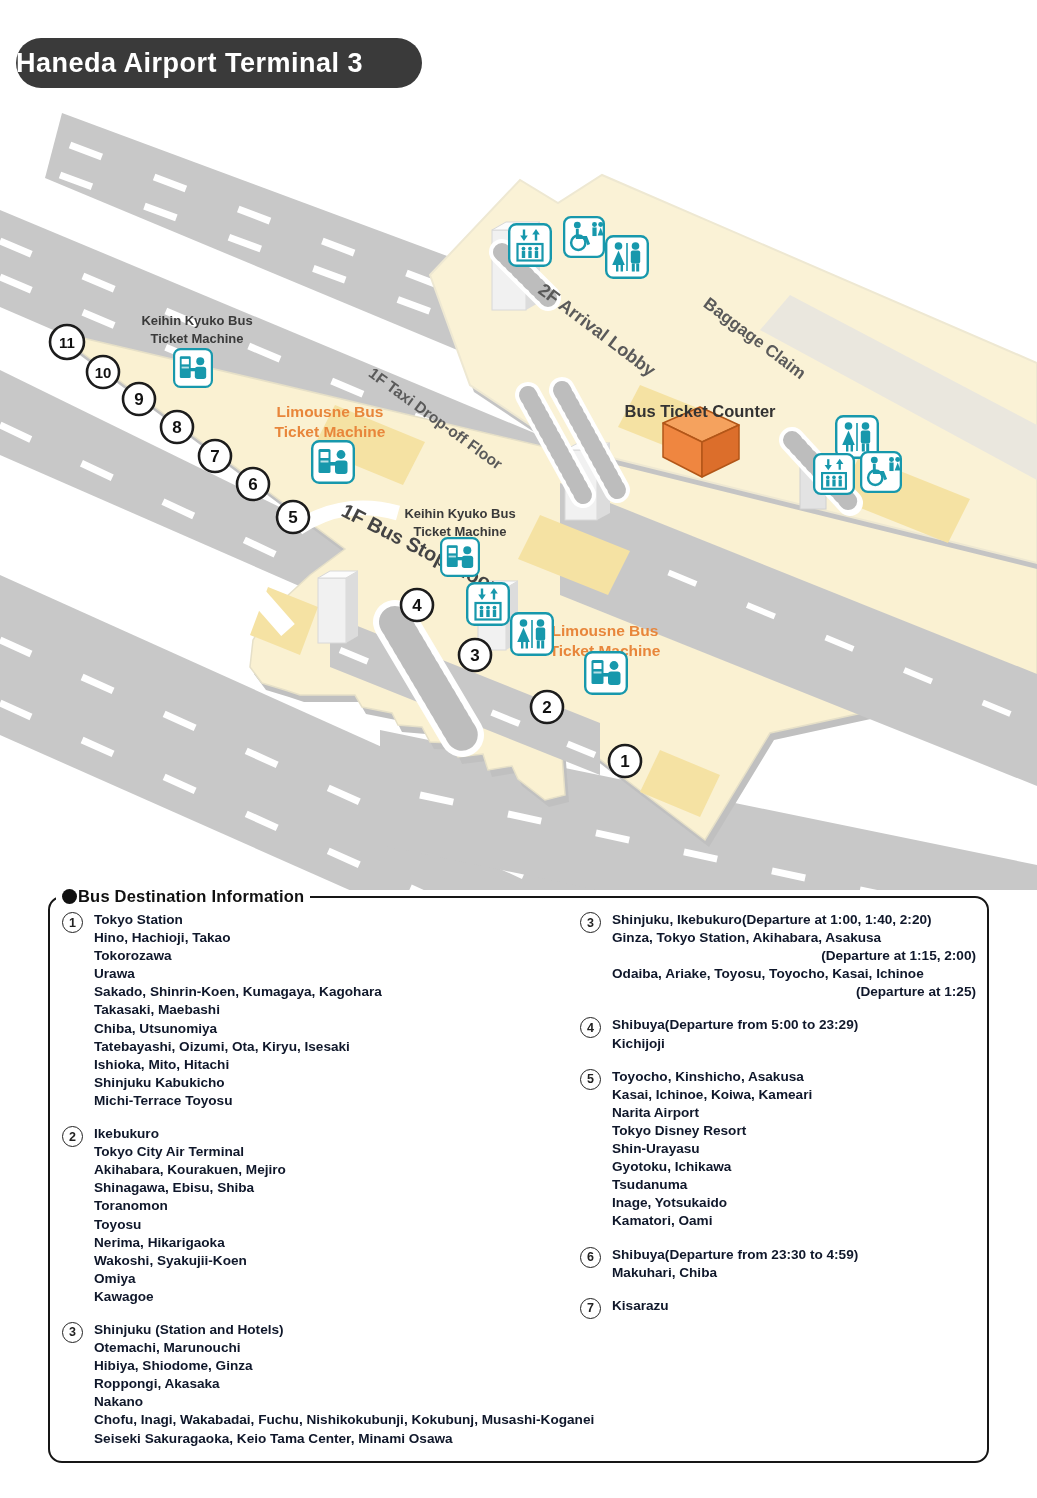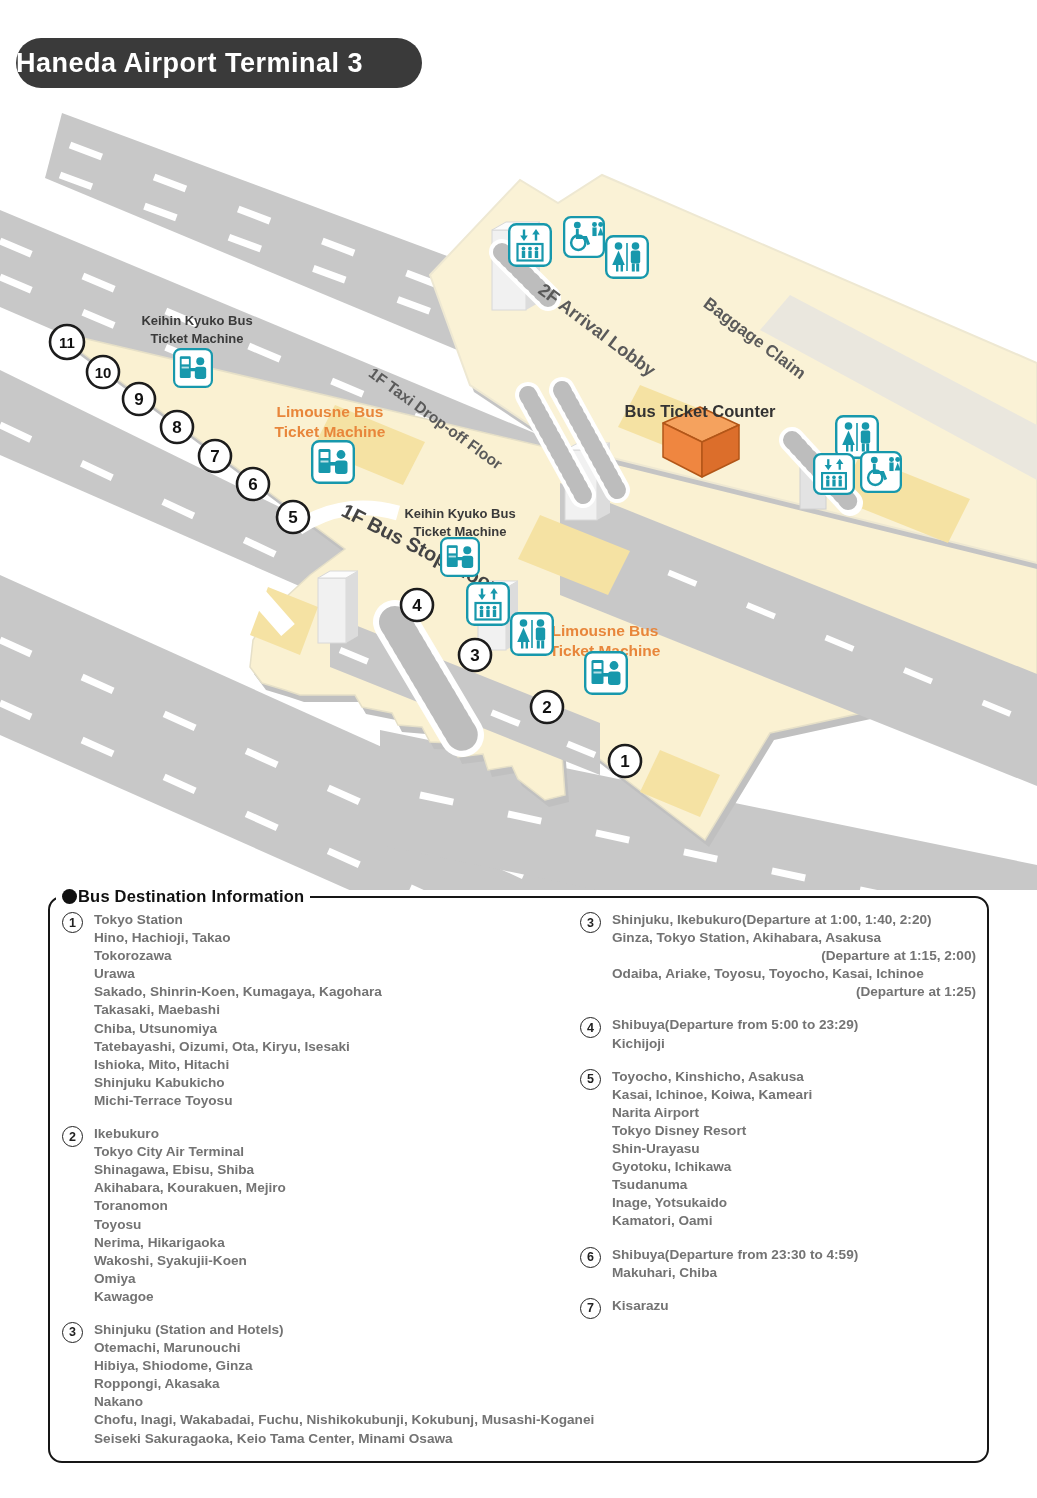--- a/index.html
+++ b/index.html
@@ -15,21 +15,21 @@
   .panel-header{position:absolute;left:6px;top:-11px;background:#fff;padding:0 6px;display:flex;align-items:center;gap:1px;}
   .panel-header .bullet{width:15px;height:15px;border-radius:50%;background:#111;display:inline-block;}
   .panel-header .ht{font-size:16.5px;font-weight:bold;color:#111;letter-spacing:.2px;}
   .col{position:absolute;top:13px;}
   .col-left{left:12px;width:470px;}
   .col-right{left:530px;width:396px;}
   .dest-group{display:flex;margin-bottom:15px;}
   .gnum{flex:none;width:19px;height:19px;border:1.6px solid #222;border-radius:50%;font-size:12.5px;font-weight:bold;
     display:flex;align-items:center;justify-content:center;margin-right:11px;margin-top:1px;color:#222;}
   .glines{flex:1;}
-  .gline{font-size:13.6px;font-weight:bold;line-height:18.1px;color:#737373;white-space:nowrap;}
+  .gline{font-size:13.6px;font-weight:bold;line-height:18.1px;color:#0f172a;white-space:nowrap;}
   .gline.r{text-align:right;white-space:normal;}
   svg text{font-family:"Liberation Sans",sans-serif;}
 </style>
 </head>
 <body>
 
 <div class="title-pill">
   <span>Haneda Airport Terminal 3</span>
 </div>
 
@@ -284,22 +284,22 @@
           <div class="gline">Ishioka, Mito, Hitachi</div>
           <div class="gline">Shinjuku Kabukicho</div>
           <div class="gline">Michi-Terrace Toyosu</div>
         </div>
       </div>
       <div class="dest-group">
         <span class="gnum">2</span>
         <div class="glines">
           <div class="gline">Ikebukuro</div>
           <div class="gline">Tokyo City Air Terminal</div>
+          <div class="gline">Akihabara, Kourakuen, Mejiro</div>
           <div class="gline">Shinagawa, Ebisu, Shiba</div>
-          <div class="gline">Akihabara, Kourakuen, Mejiro</div>
           <div class="gline">Toranomon</div>
           <div class="gline">Toyosu</div>
           <div class="gline">Nerima, Hikarigaoka</div>
           <div class="gline">Wakoshi, Syakujii-Koen</div>
           <div class="gline">Omiya</div>
           <div class="gline">Kawagoe</div>
         </div>
       </div>
       <div class="dest-group">
         <span class="gnum">3</span>

